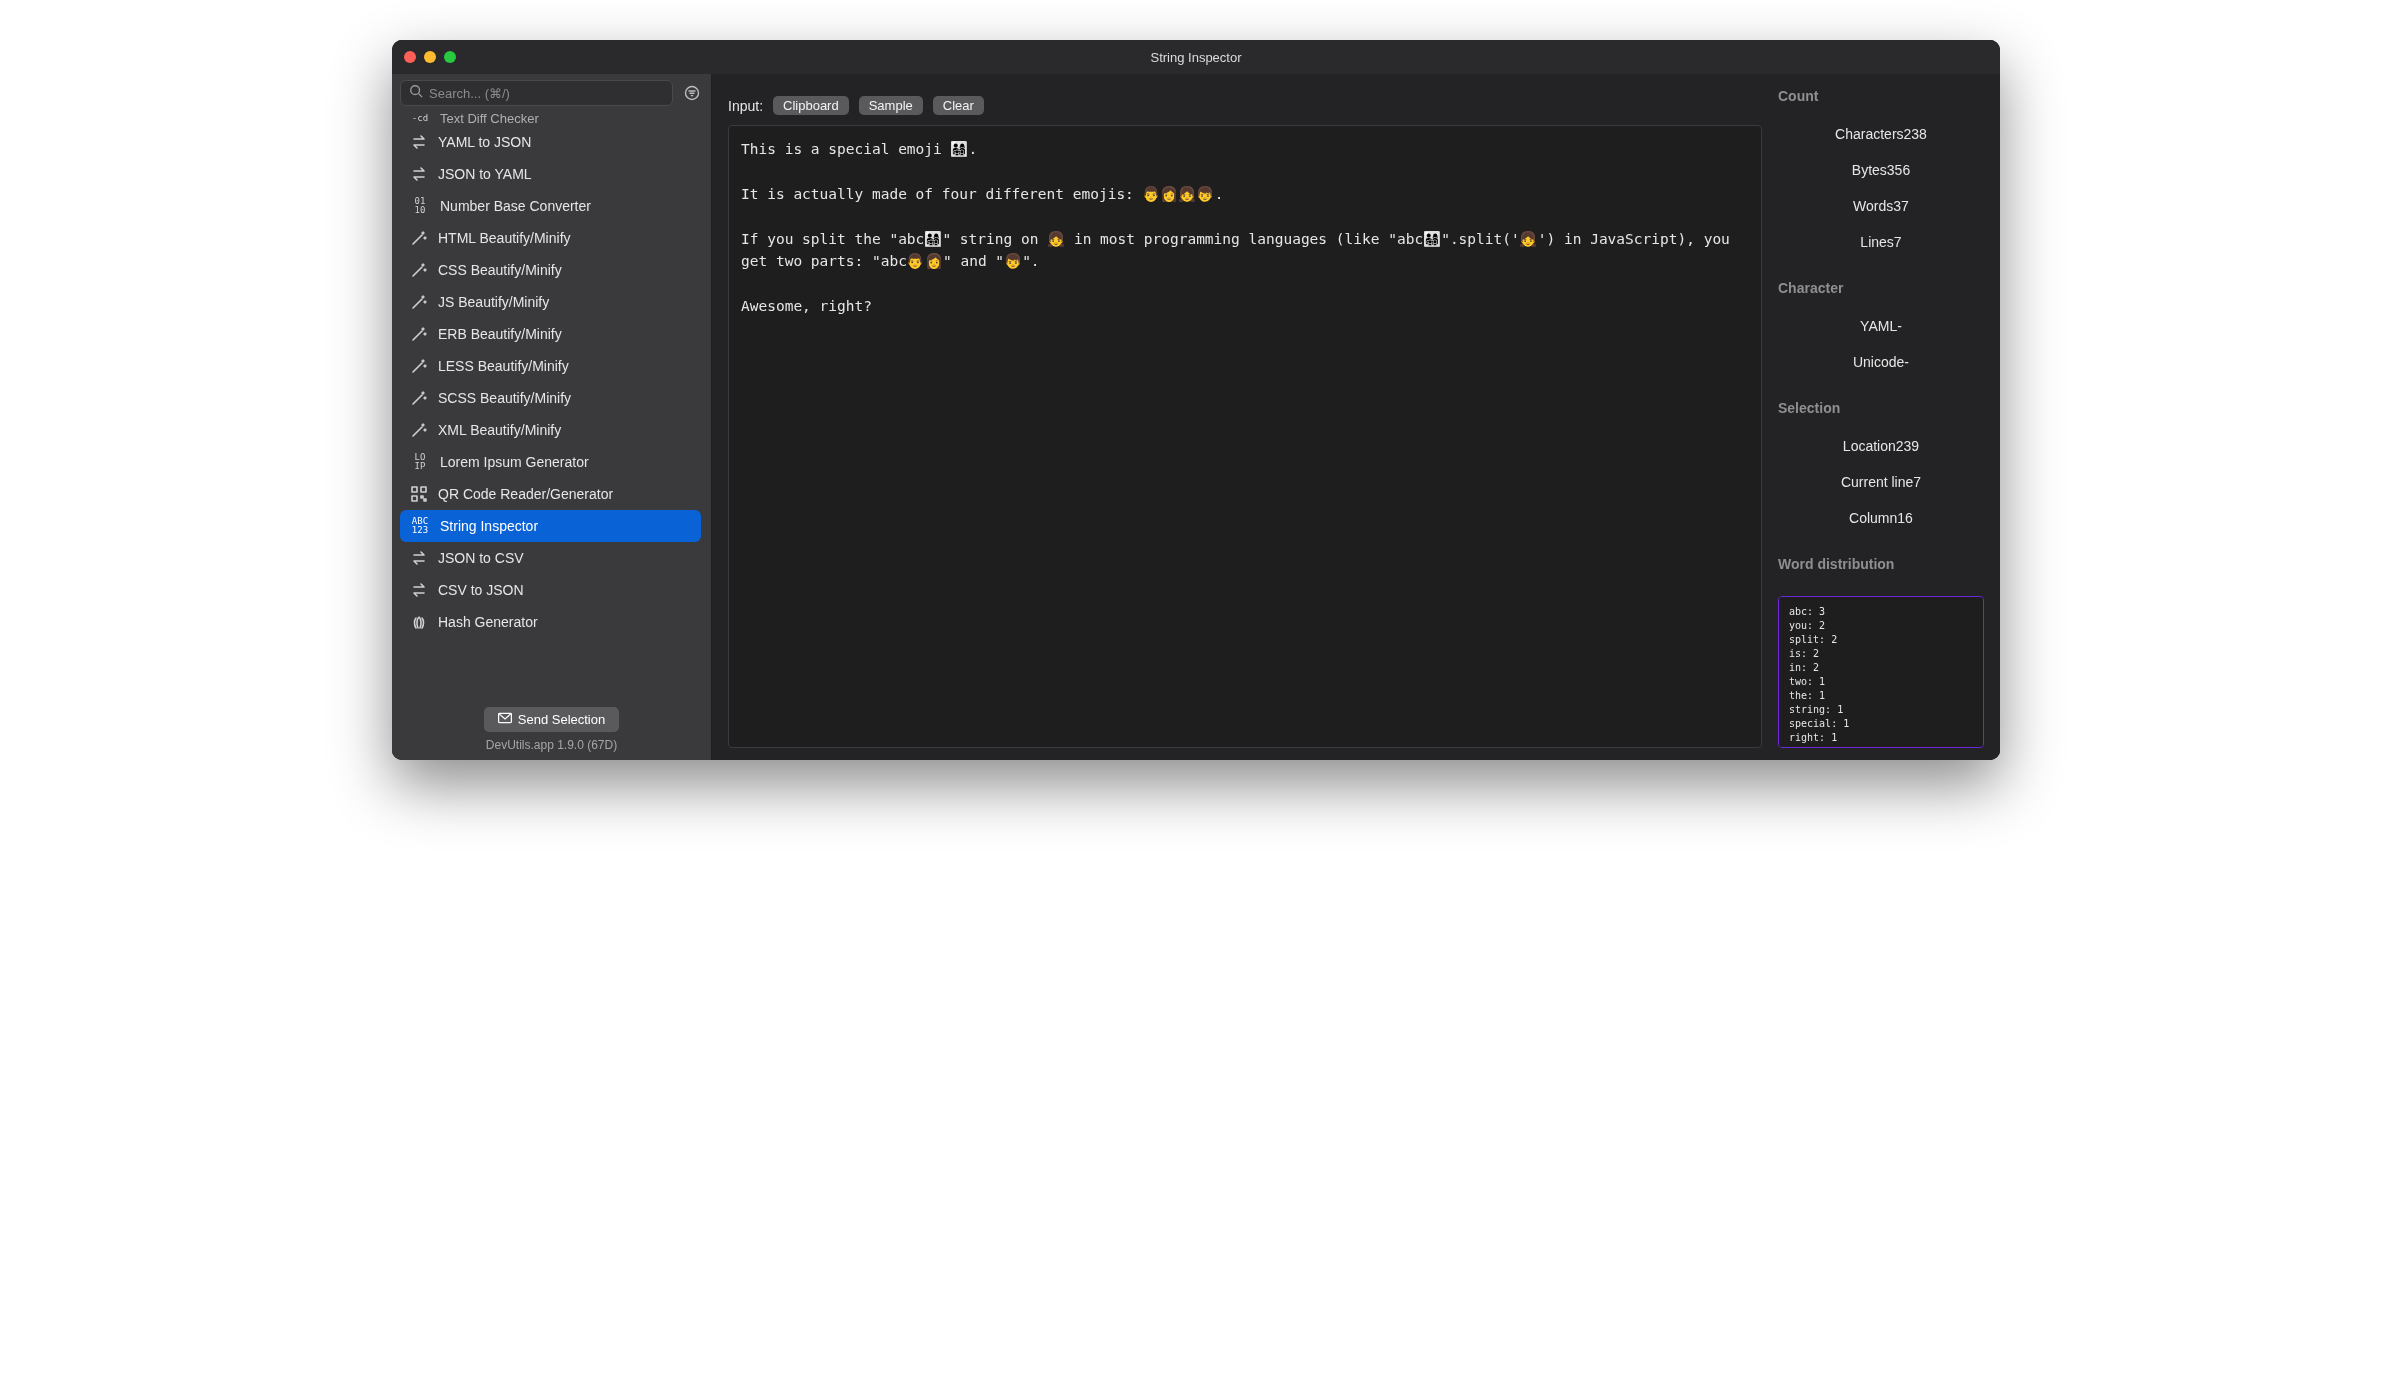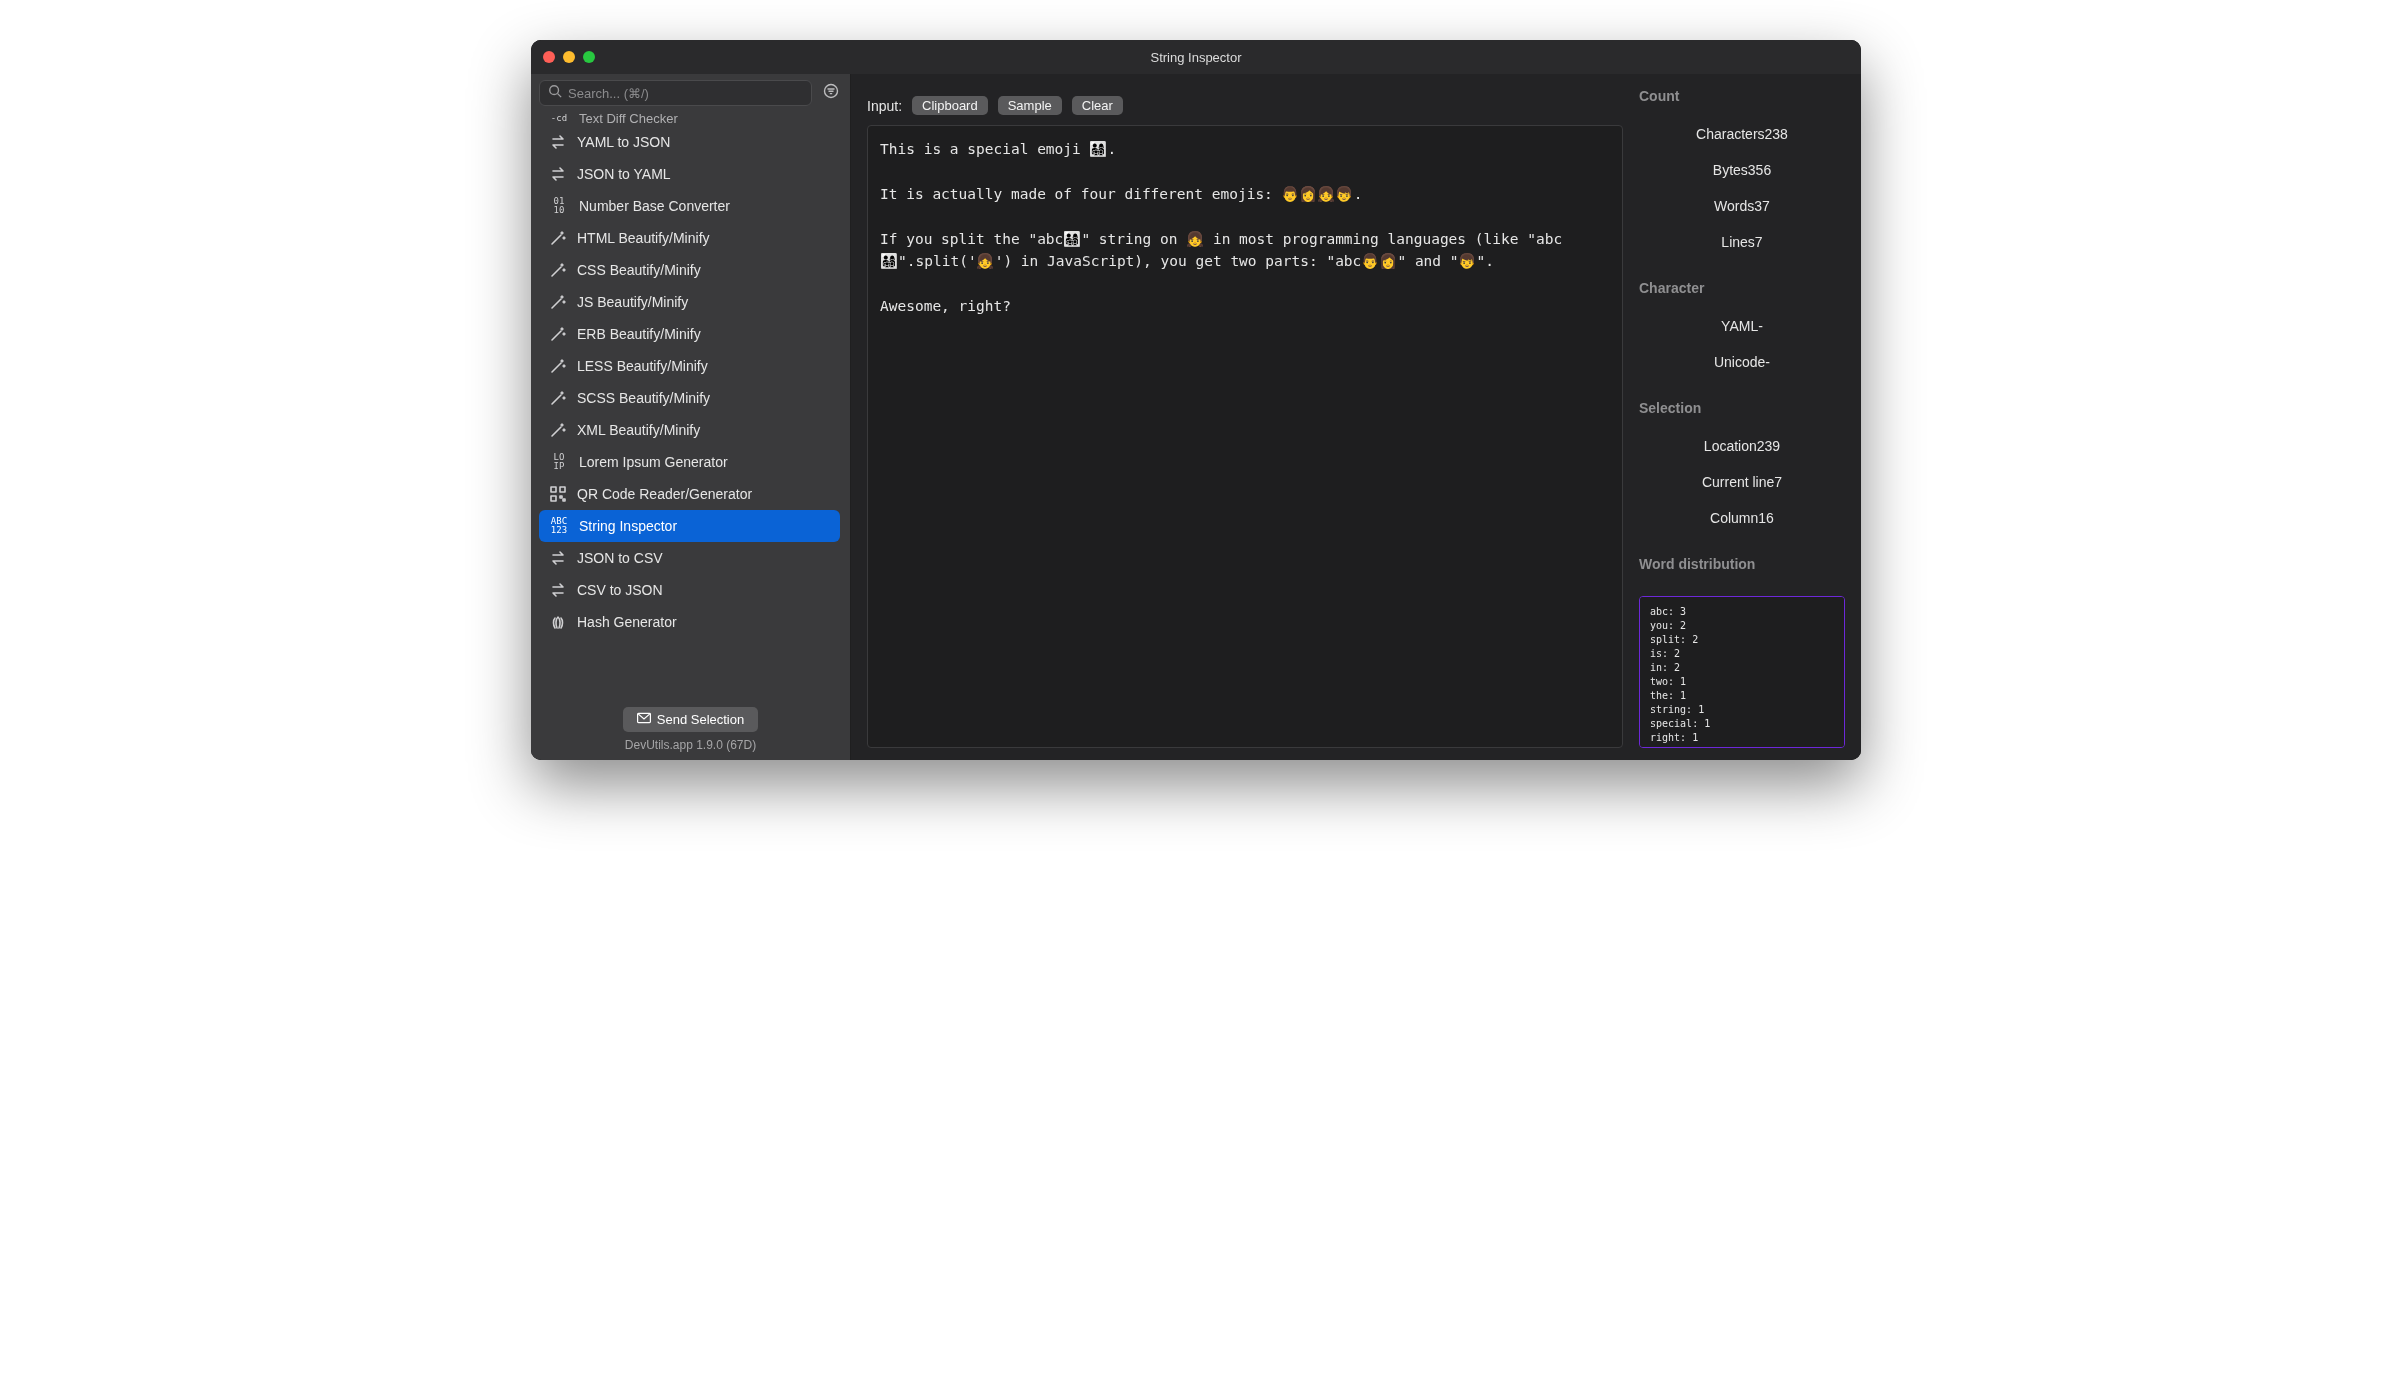--- a/index.html
+++ b/index.html
@@ -6,21 +6,21 @@
   html, body { height: 100%; }
   body {
     background: #ffffff;
     font-family: -apple-system, BlinkMacSystemFont, "Segoe UI", Helvetica, Arial, sans-serif;
     display: flex;
     align-items: flex-start;
     justify-content: center;
     padding: 40px 0;
   }
   .window {
-    width: 1330px;
+    width: 1608px;
     height: 720px;
     background: #2a2a2c;
     border-radius: 10px;
     box-shadow: 0 25px 60px rgba(0,0,0,0.45), 0 0 0 1px rgba(0,0,0,0.6) inset;
     display: flex;
     flex-direction: column;
     overflow: hidden;
     color: #e6e6e6;
   }
   
@@ -49,21 +49,21 @@
   }
   
   .sidebar {
     width: 320px;
     background: #3a3a3c;
     display: flex; flex-direction: column;
     padding: 6px 8px 8px 8px;
     border-right: 1px solid #1f1f20;
   }
   .search-row {
-    display: flex; gap: 8px; margin-bottom: 6px;
+    display: flex; align-items: center; gap: 8px; margin-bottom: 6px;
   }
   .search {
     flex: 1; display: flex; align-items: center; gap: 6px;
     background: #2f2f31; border: 1px solid #4a4a4c;
     border-radius: 6px; padding: 4px 8px; height: 26px;
     color: #9a9a9c;
   }
   .search svg { width: 14px; height: 14px; flex-shrink: 0; }
   .search input {
     flex: 1; background: transparent; border: none; outline: none;

